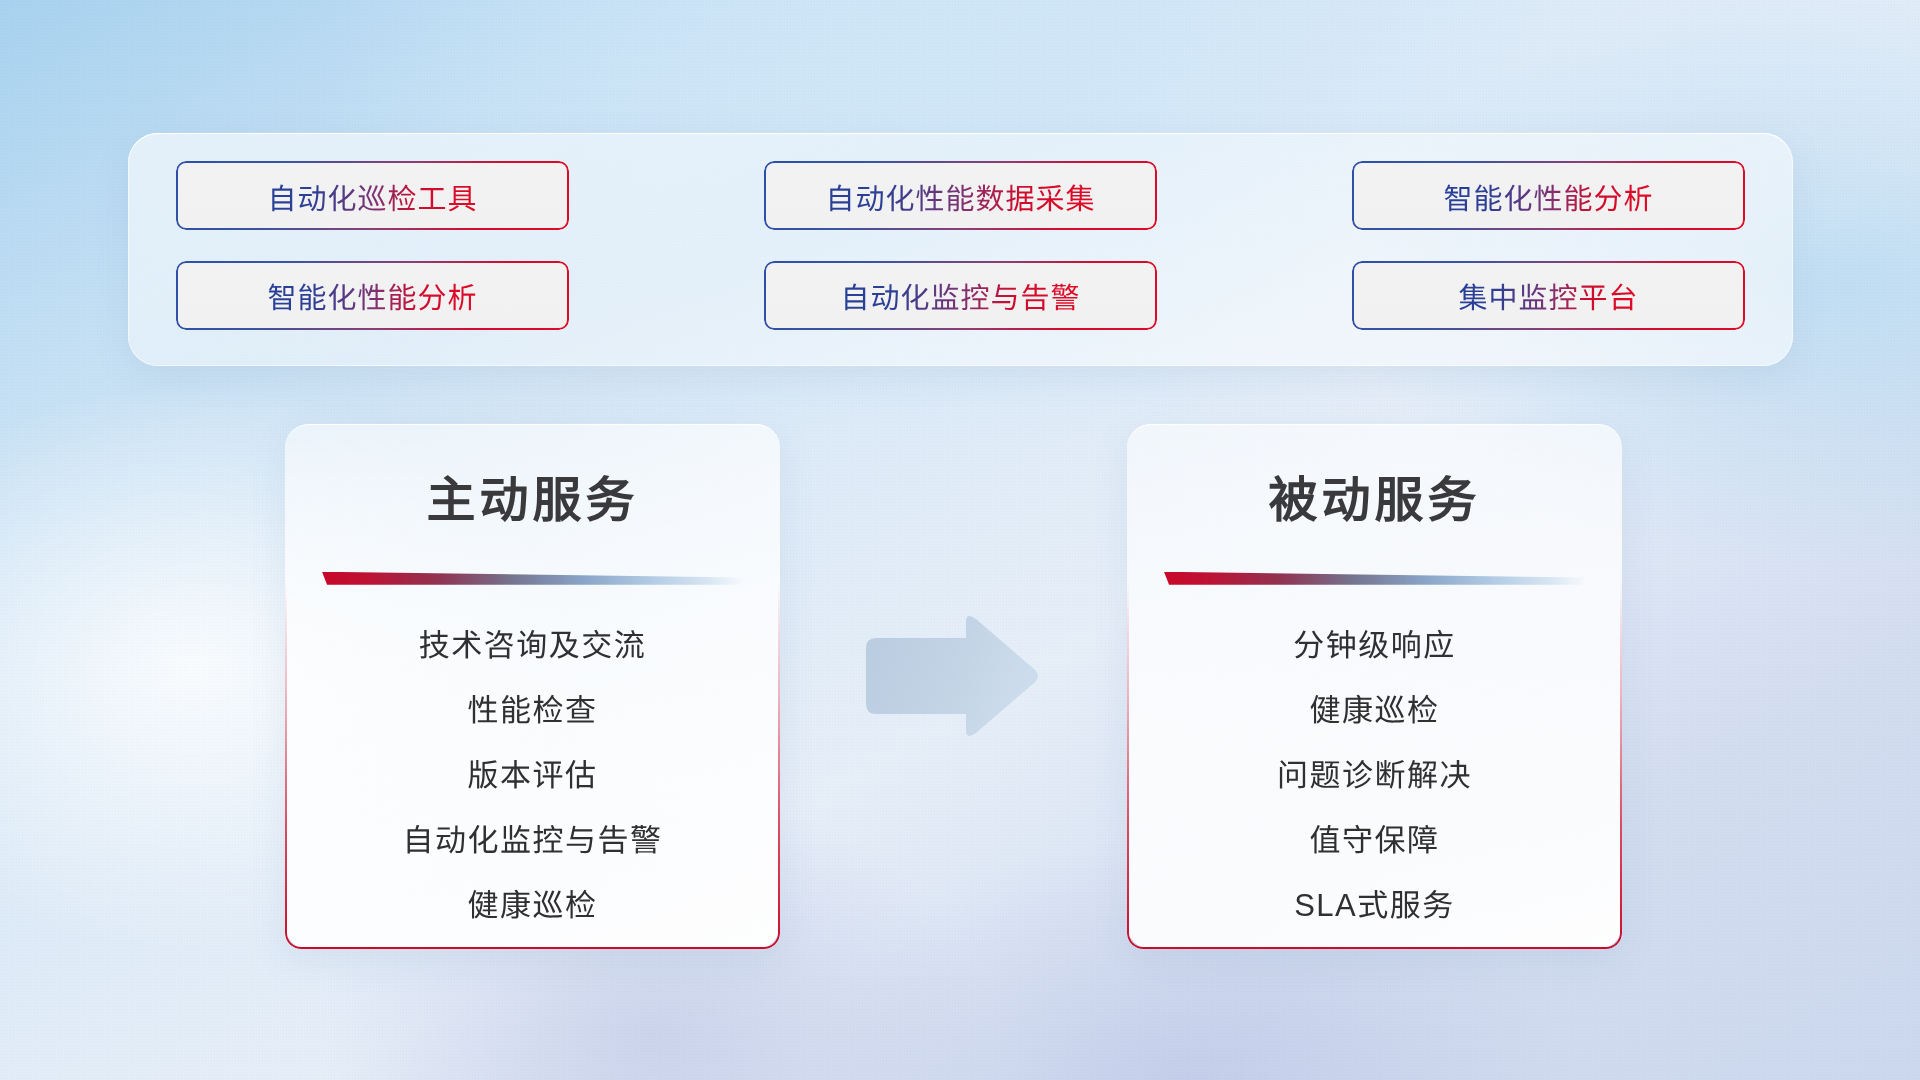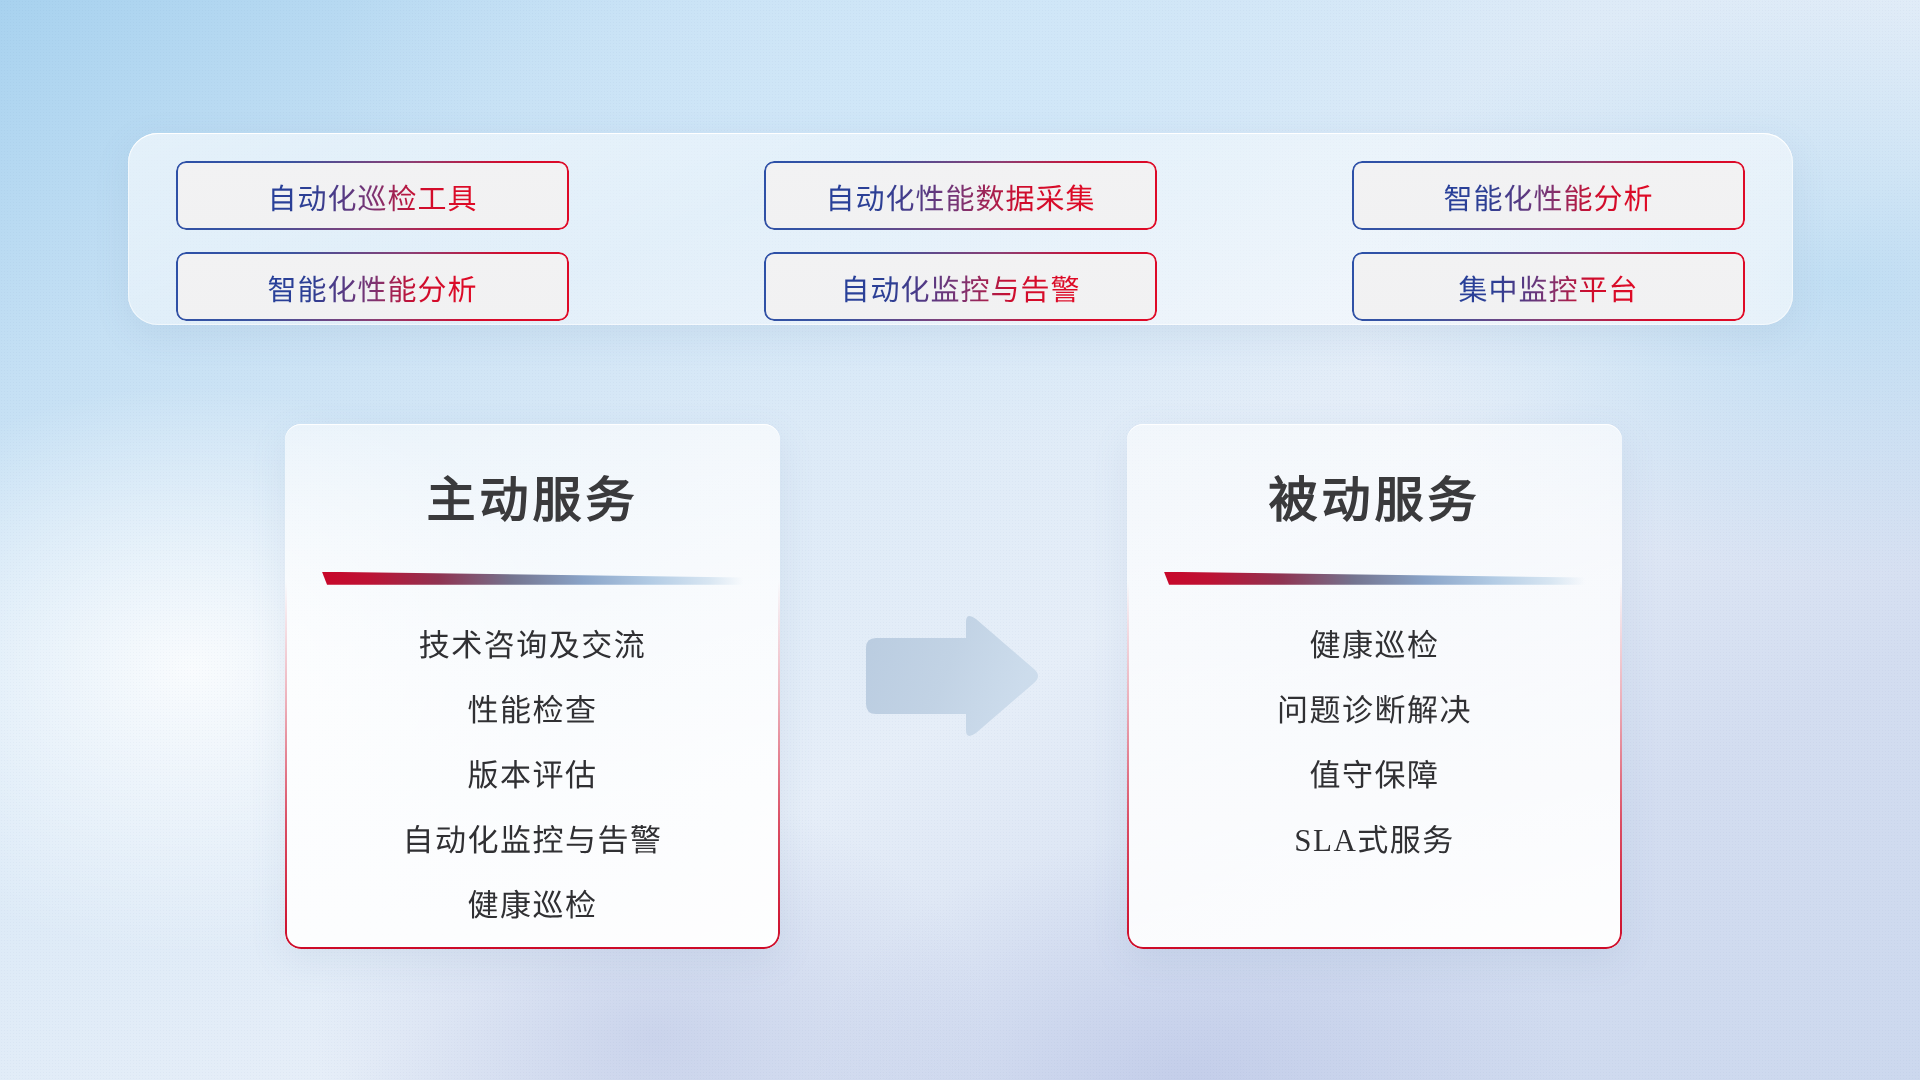--- a/index.html
+++ b/index.html
@@ -36,21 +36,21 @@
     mix-blend-mode: multiply;
     opacity: .55;
   }
 
   
   .top-panel {
     position: absolute;
     left: 128px;
     top: 133px;
     width: 1665px;
-    height: 192px;
+    height: 233px;
     border-radius: 30px;
     background: linear-gradient(160deg, rgba(255,255,255,0.62) 0%, rgba(255,255,255,0.40) 38%, rgba(255,255,255,0.58) 100%);
     box-shadow:
       inset 0 1px 0 rgba(255,255,255,0.95),
       inset 0 0 0 1px rgba(255,255,255,0.55),
       0 10px 34px rgba(110,140,180,0.13);
     box-sizing: border-box;
     padding: 28px 48px;
     z-index: 3;
   }
@@ -101,21 +101,21 @@
     color: transparent;
     white-space: nowrap;
   }
 
   
   .card {
     position: absolute;
     top: 424px;
     width: 495px;
     height: 525px;
-    border-radius: 16px;
+    border-radius: 24px;
     background: linear-gradient(165deg, rgba(255,255,255,0.55) 0%, rgba(255,255,255,0.80) 45%, rgba(255,255,255,0.97) 100%);
     box-shadow:
       inset 0 1px 0 rgba(255,255,255,0.9),
       0 12px 36px rgba(110,140,180,0.12);
     box-sizing: border-box;
     z-index: 3;
   }
   .card-left  { left: 285px; }
   .card-right { left: 1127px; }
   
@@ -169,21 +169,20 @@
         rgba(226,238,247,0) 100%);
     clip-path: polygon(0 0, 100% 45%, 100% 100%, 1.2% 100%);
   }
 
   .card-list {
     margin: 0;
     padding: 0;
     list-style: none;
     position: relative;
     margin-top: 28px;
-    font-family: Liberation Serif, serif;
   }
   .card-list li {
     text-align: center;
     font-size: 31px;
     color: #303033;
     letter-spacing: 1.5px;
     line-height: 1;
     padding: 17px 0;
     white-space: nowrap;
   }
@@ -259,20 +258,21 @@
       <path d="M4 36 Q4 26 14 26 L104 26 L104 10 Q104 0 114 7 L172 57 Q180 64 172 71 L114 121 Q104 128 104 118 L104 102 L14 102 Q4 102 4 92 Z" fill="url(#arrowGrad)"></path>
     </svg>
   </div>
 
   <section class="card card-right">
     <h2 class="card-title">被动服务</h2>
     <div class="card-rule">
         <i></i>
       </div>
     <ul class="card-list">
+      <li>分钟级响应</li>
       <li>健康巡检</li>
       <li>问题诊断解决</li>
       <li>值守保障</li>
       <li>SLA式服务</li>
     </ul>
   </section>
 
 </div>
 
 </body></html>

